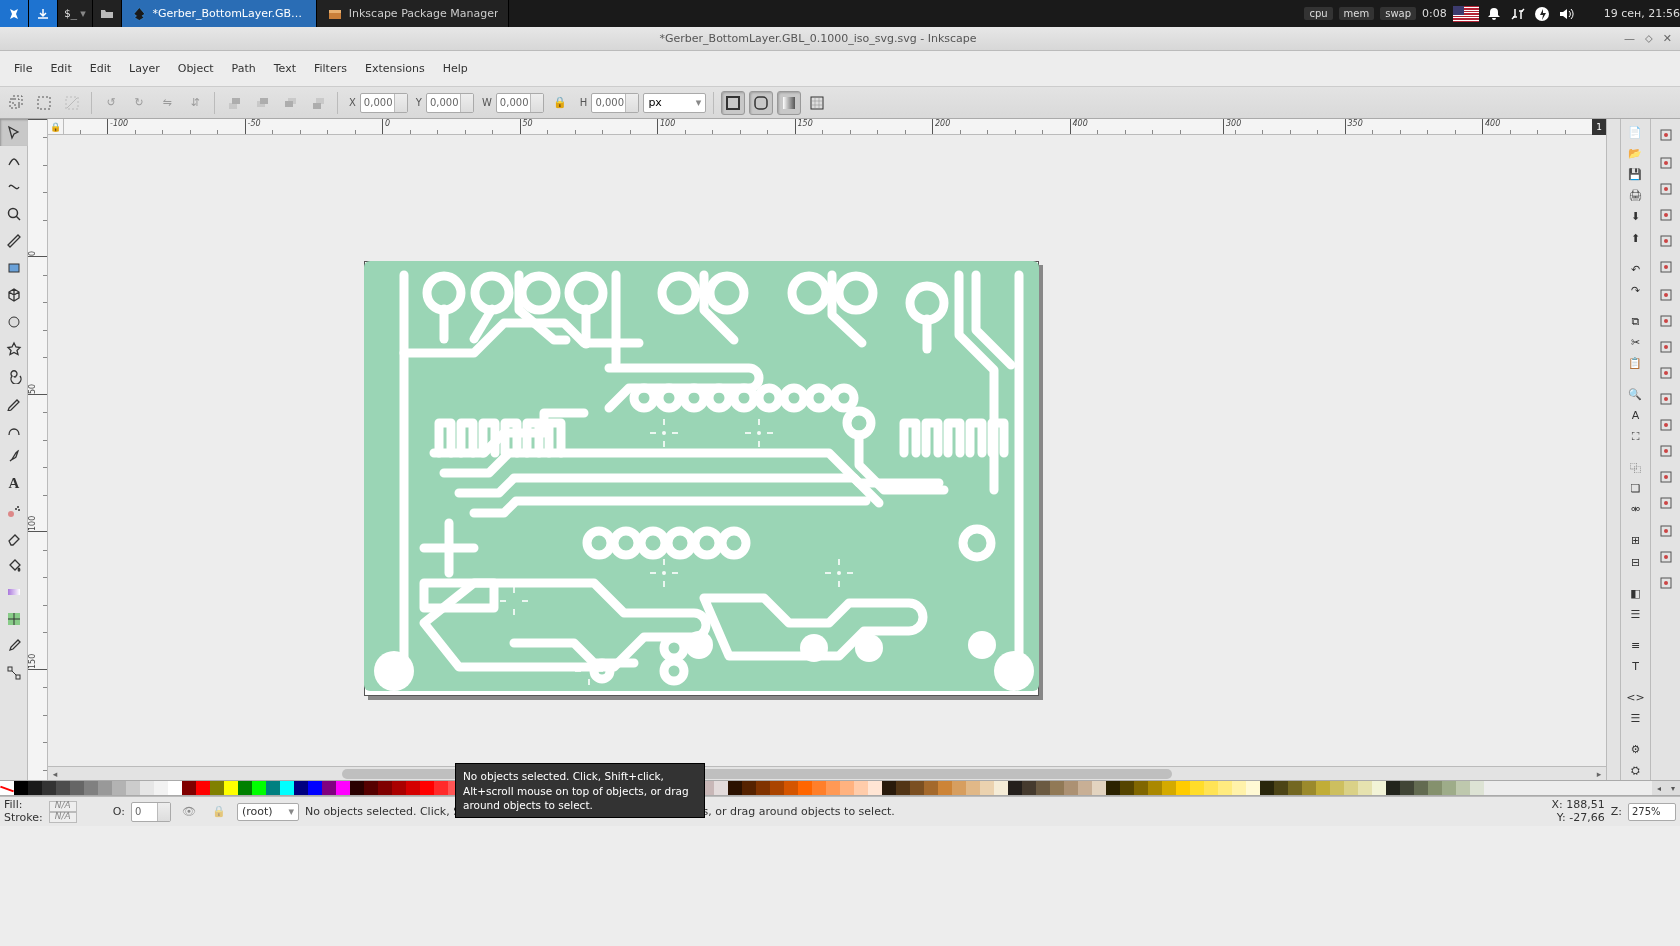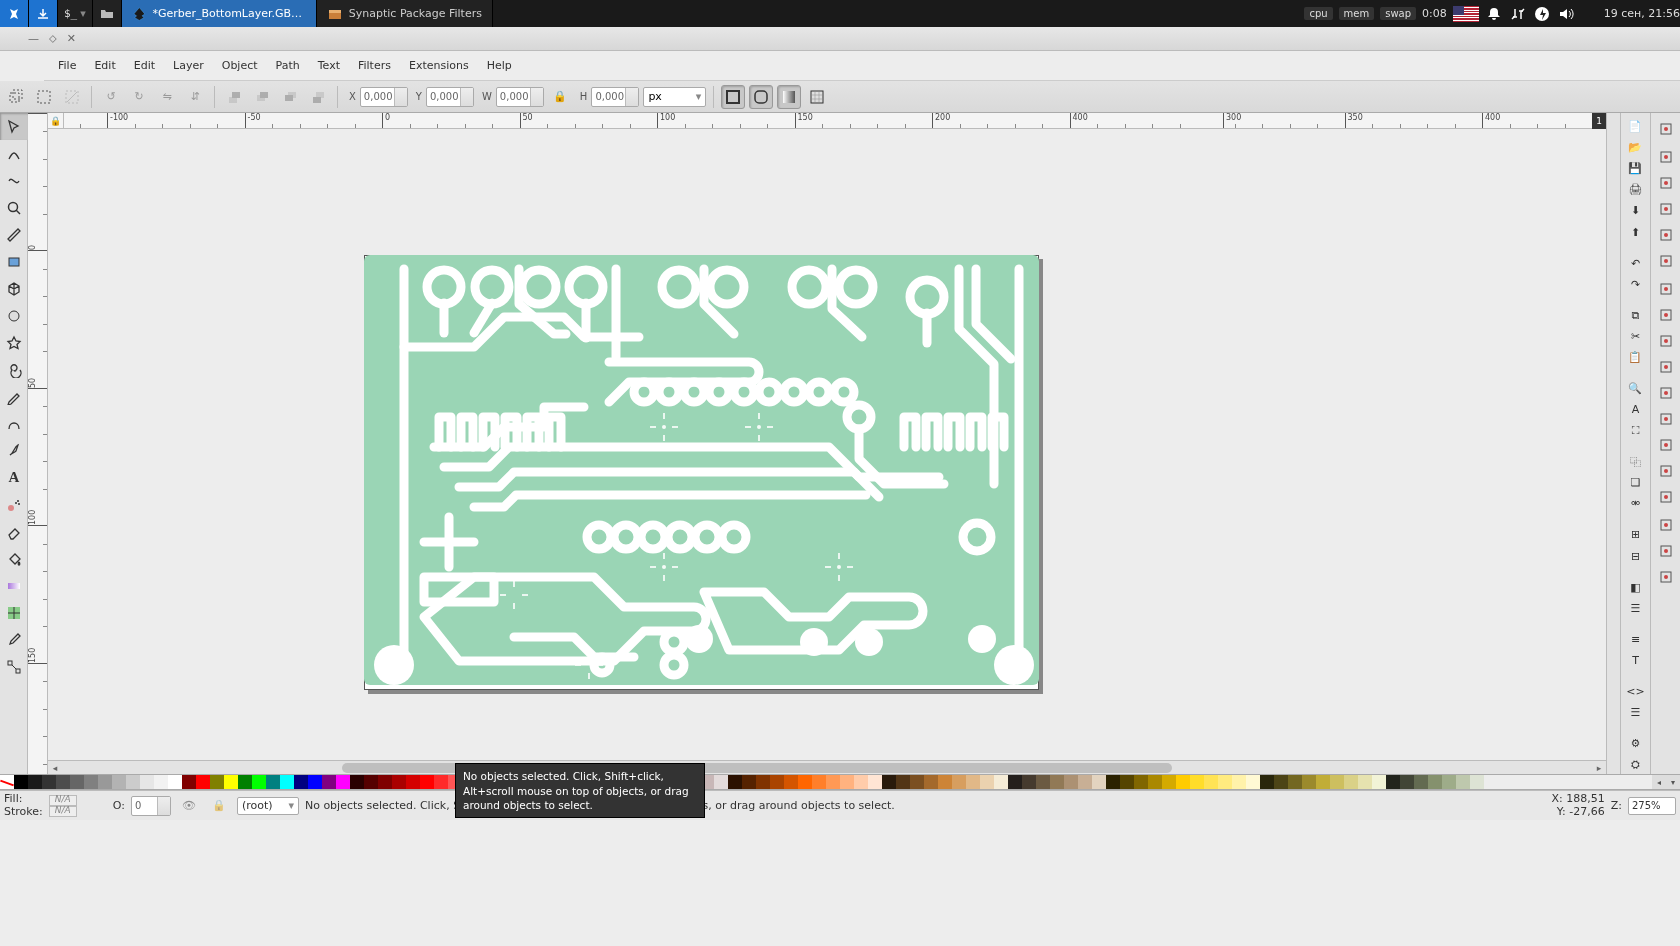--- a/index.html
+++ b/index.html
@@ -18,21 +18,21 @@
 #desktop-taskbar .tb-icon { width: 18px; height: 18px; display: flex; align-items: center; justify-content: center; color: #fff; }
 .flag { width: 26px; height: 16px; background: linear-gradient(to bottom, #b22234 0 7.7%, #fff 7.7% 15.4%, #b22234 15.4% 23.1%, #fff 23.1% 30.8%, #b22234 30.8% 38.5%, #fff 38.5% 46.2%, #b22234 46.2% 53.8%, #fff 53.8% 61.5%, #b22234 61.5% 69.2%, #fff 69.2% 76.9%, #b22234 76.9% 84.6%, #fff 84.6% 92.3%, #b22234 92.3% 100%); position: relative; }
 .flag::before { content: ""; position: absolute; top: 0; left: 0; width: 11px; height: 9px; background: #3c3b6e; }
 
 
 #win-title { height: 24px; background: linear-gradient(#e7e7e7, #d7d7d7); border-bottom: 1px solid #bbb; display: flex; align-items: center; color: #555; }
 #win-title .title-text { flex: 1; text-align: center; }
 #win-title .win-ctrl { display: flex; gap: 10px; padding: 0 8px; color: #666; font-size: 13px; }
 
 
-#menu-bar { height: 30px; background: #ededed; display: flex; align-items: center; padding: 0 6px; gap: 2px; border-bottom: 1px solid #ccc; margin-left: 44px; }
+#menu-bar { height: 36px; background: #ededed; display: flex; align-items: center; padding: 0 6px; gap: 2px; border-bottom: 1px solid #ccc; }
 #menu-bar .menu-item { padding: 3px 8px; color: #333; }
 
 
 #opt-bar { height: 32px; background: linear-gradient(#e3e3e3, #d9d9d9); border-bottom: 1px solid #aaa; display: flex; align-items: center; padding: 0 4px; gap: 4px; }
 .tool-icon { width: 24px; height: 24px; border: 1px solid transparent; border-radius: 3px; display: flex; align-items: center; justify-content: center; color: #333; }
 .tool-icon.toggled { background: #c8c8c8; border-color: #999; box-shadow: inset 1px 1px 2px rgba(0,0,0,.2); }
 .sep-v { width: 1px; height: 22px; background: #bbb; margin: 0 3px; }
 .coord-label { color: #555; font-size: 10px; margin-left: 4px; }
 .spin { width: 48px; height: 20px; background: #fff; border: 1px solid #aaa; display: flex; align-items: center; padding: 0 3px; font-size: 10px; color: #666; border-radius: 2px; position: relative; }
 .spin::after { content: ""; position: absolute; right: 0; top: 0; bottom: 0; width: 12px; background: linear-gradient(#eee,#ddd); border-left: 1px solid #bbb; }
@@ -44,21 +44,21 @@
 #toolbox .tbx { width: 28px; height: 27px; display: flex; align-items: center; justify-content: center; color: #333; }
 #toolbox .tbx.active { background: #c8c8c8; box-shadow: inset 1px 1px 2px rgba(0,0,0,.25); }
 
 #ruler-left { width: 20px; background: #f4f4f4; border-right: 1px solid #bbb; position: relative; overflow: hidden; }
 #ruler-left .tick-major-v { position: absolute; left: 0; right: 0; height: 10px; border-top: 1px solid #555; font-size: 8px; color: #444; padding-left: 1px; writing-mode: vertical-rl; transform: rotate(180deg); text-orientation: mixed; }
 #ruler-left .tick-minor-v { position: absolute; right: 0; width: 4px; border-top: 1px solid #888; }
 
 #canvas-wrap { flex: 1; display: flex; flex-direction: column; background: #ededed; }
 #ruler-top-wrap { display: flex; height: 16px; }
 #ruler-corner { width: 16px; background: #f4f4f4; border-right: 1px solid #bbb; border-bottom: 1px solid #bbb; display: flex; align-items: center; justify-content: center; font-size: 9px; color: #a07000; }
-#ruler-top { flex: 1; background: #f4f4f4; border-bottom: 1px solid #bbb; position: relative; overflow: hidden; }
+#ruler-top { flex: 1; background: #f4f4f4; border-bottom: 1px solid #bbb; position: relative; overflow: hidden; font-style: italic; }
 #ruler-top .tick-major { position: absolute; top: 0; bottom: 0; border-left: 1px solid #555; font-size: 8px; color: #444; padding-left: 2px; }
 #ruler-top .tick-minor { position: absolute; bottom: 0; height: 4px; border-left: 1px solid #888; }
 #ruler-end { width: 14px; background: #333; color: #fff; font-size: 9px; display: flex; align-items: center; justify-content: center; }
 
 #canvas-viewport { flex: 1; position: relative; background: #ededed; overflow: hidden; }
 #page-shadow { position: absolute; left: 320px; top: 130px; width: 675px; height: 435px; background: #888; }
 #page { position: absolute; left: 316px; top: 126px; width: 675px; height: 435px; background: #fff; border: 1px solid #555; }
 #pcb { position: absolute; left: 316px; top: 118px; width: 675px; height: 445px; }
 
 #scroll-h { height: 14px; background: #e3e3e3; border-top: 1px solid #bbb; display: flex; align-items: center; }
@@ -124,21 +124,21 @@
       <svg class="ico-svg" viewBox="0 0 16 16">
           <path d="M8 1l6 7-3 2 2 2-5 3-5-3 2-2-3-2z" fill="#1a1a1a" stroke="#4af" stroke-width=".5"></path>
         </svg>
       <span>*Gerber_BottomLayer.GBL_0...</span>
     </div>
     <div class="tb-task inactive">
       <svg class="ico-svg" viewBox="0 0 16 16">
           <rect x="2" y="4" width="12" height="9" fill="#c97f3a"></rect>
           <rect x="2" y="4" width="12" height="3" fill="#e8b070"></rect>
         </svg>
-      <span>Synaptic Package Filters</span>
+      <span>Inkscape Package Manager</span>
     </div>
   </div>
   <div class="tb-right">
     <span class="pill">cpu</span>
     <span class="pill">mem</span>
     <span class="pill">swap</span>
     <span>0:08</span>
     <div class="flag"></div>
     <div class="tb-icon">
         <svg class="ico-svg" viewBox="0 0 16 16">
@@ -162,20 +162,21 @@
           <path d="M2 6v4h3l4 3V3L5 6z" fill="#fff"></path>
           <path d="M11 5a4 4 0 010 6M13 3a7 7 0 010 10" stroke="#fff" fill="none"></path>
         </svg>
       </div>
     <span style="margin-left:23px">19 сен, 21:56</span>
   </div>
 </div>
 
 <div id="win-title">
   <div style="width:20px"></div>
+  <div class="title-text">*Gerber_BottomLayer.GBL_0.1000_iso_svg.svg - Inkscape</div>
   <div class="win-ctrl">
     <span>—</span>
     <span>⬦</span>
     <span>✕</span>
   </div>
 </div>
 
 <div id="menu-bar">
     <div class="menu-item">File</div>
     <div class="menu-item">Edit</div>

